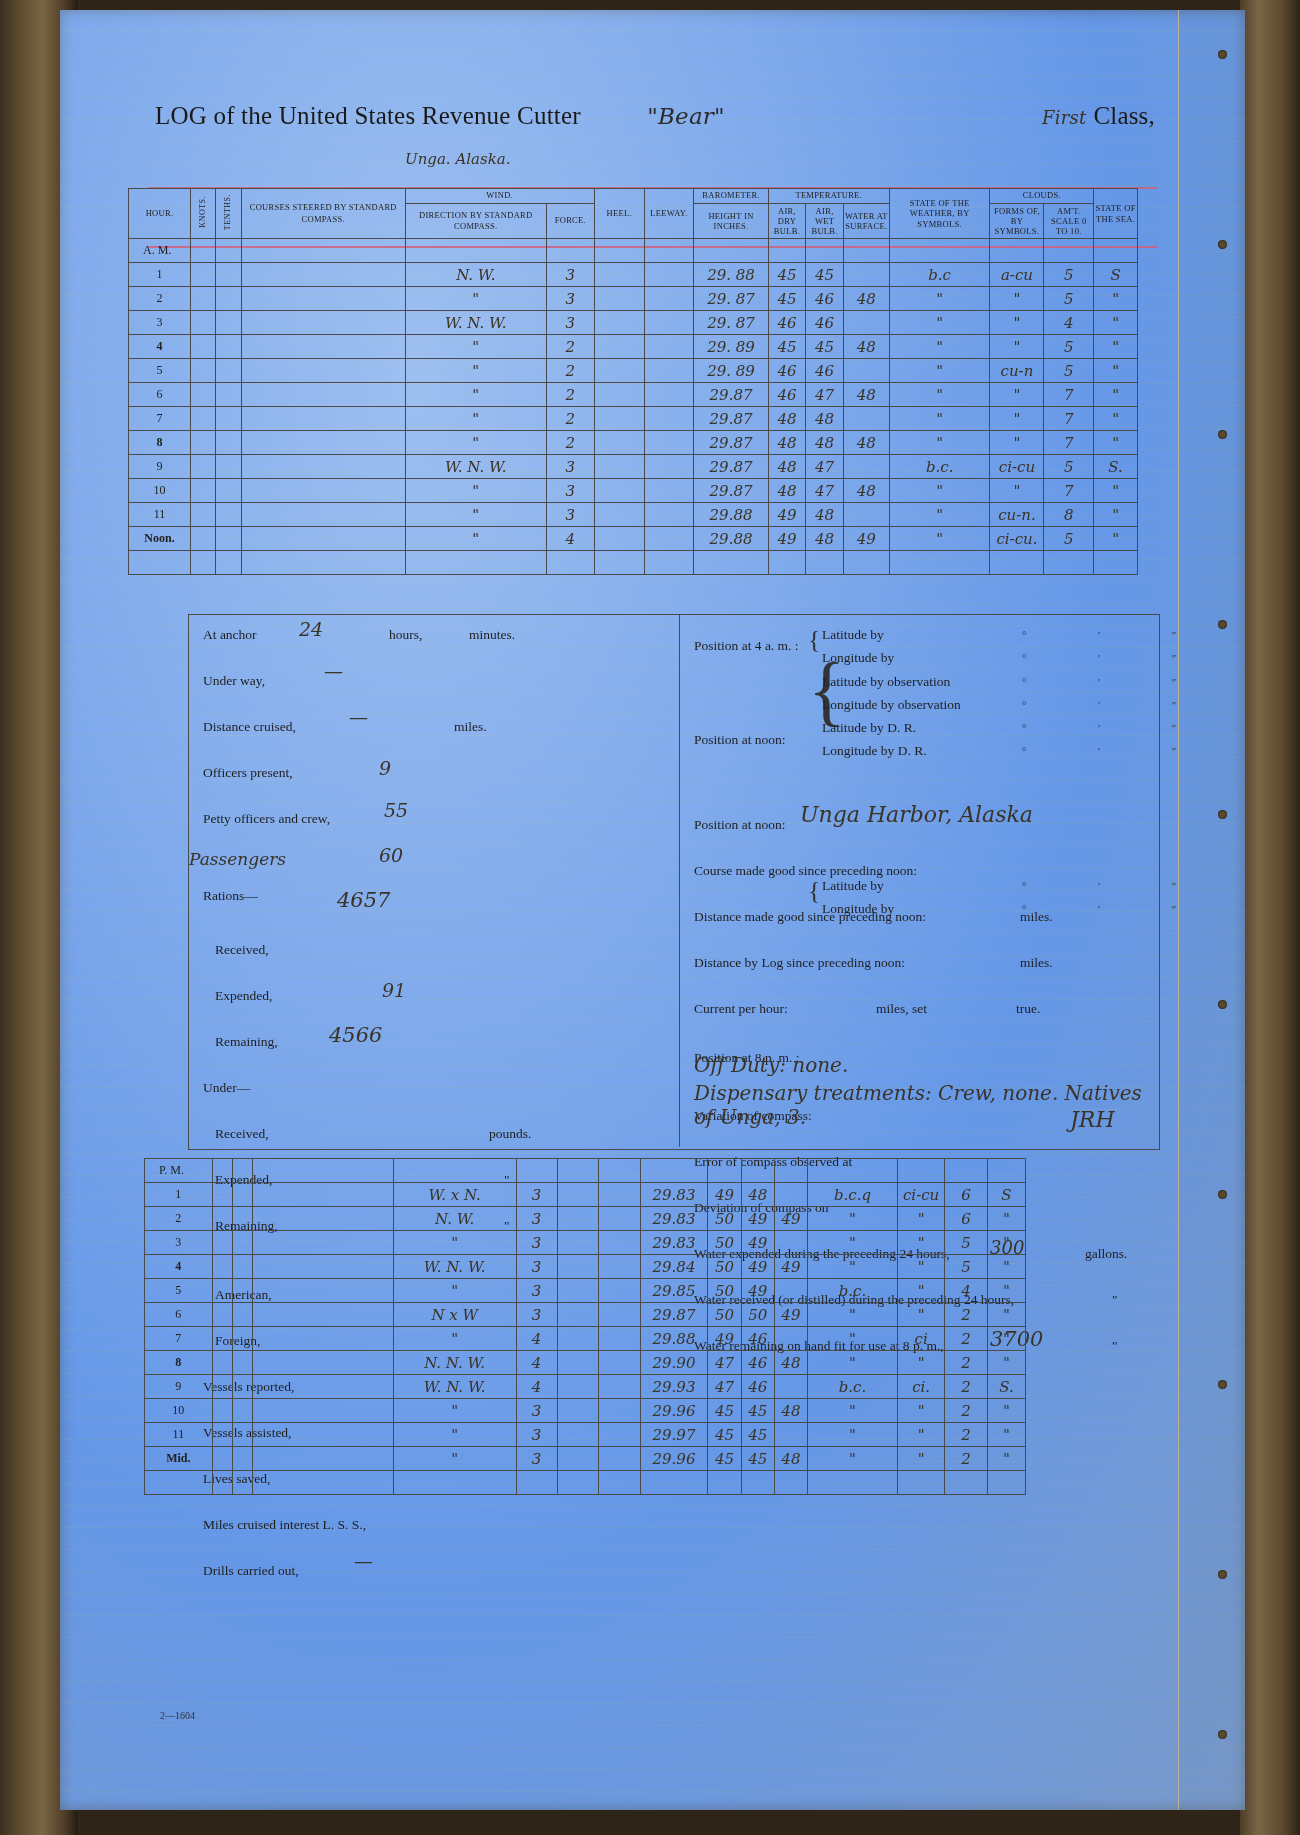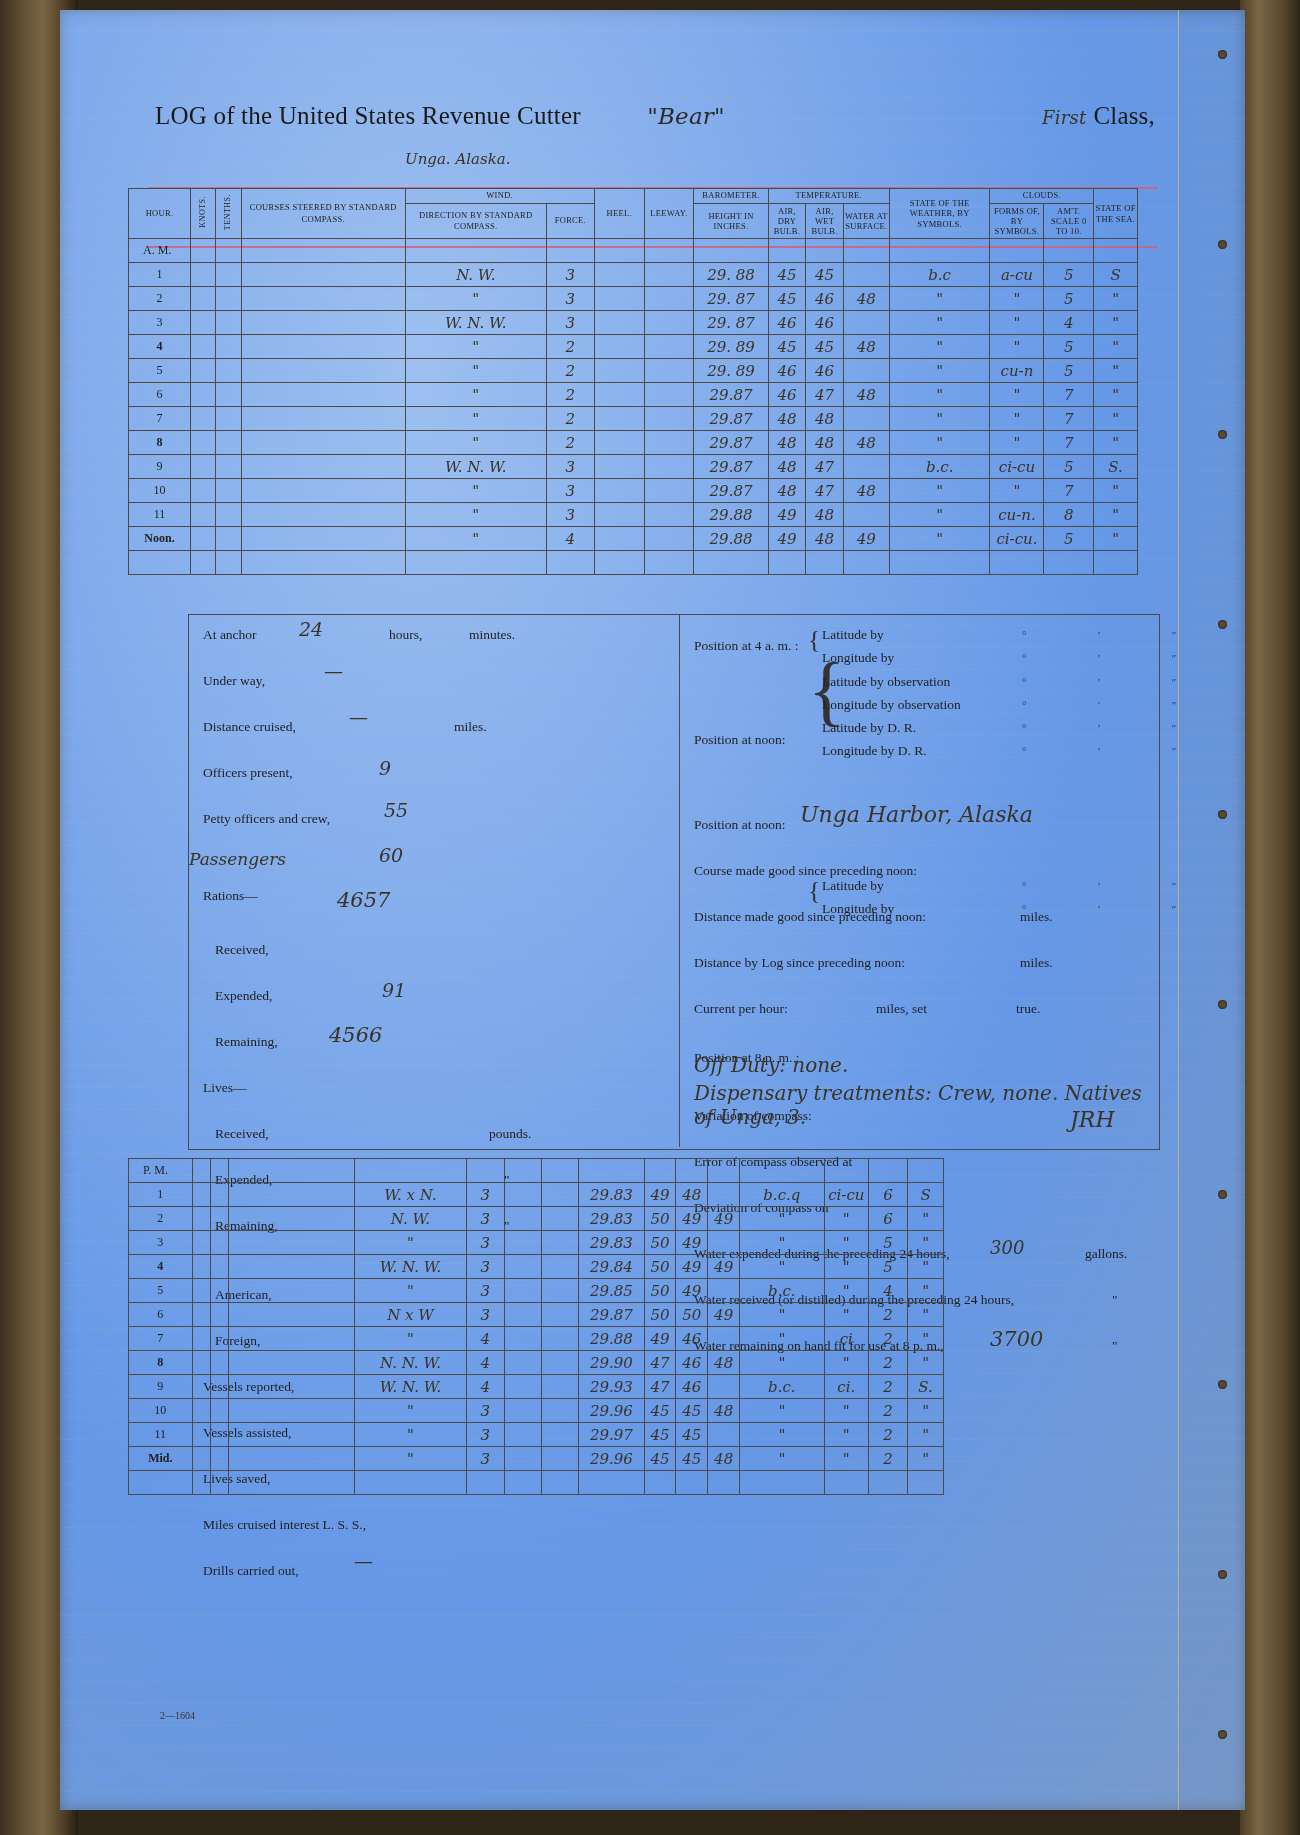--- a/index.html
+++ b/index.html
@@ -477,21 +477,21 @@
       </div>
       <div class="frow" style="top:185px;padding-left:26px">
         <span>Expended,</span>
         <span class="val" style="left:193px;top:-5px">91</span>
       </div>
       <div class="frow" style="top:208px;padding-left:26px">
         <span>Remaining,</span>
         <span class="val" style="left:140px;top:-6px;font-size:21px">4566</span>
       </div>
       <div class="frow" style="top:231px">
-        <span>Lives—</span>
+        <span>Under—</span>
       </div>
       <div class="frow" style="top:254px;padding-left:26px">
         <span>Received,</span>
         <span style="position:absolute;left:300px">pounds.</span>
       </div>
       <div class="frow" style="top:277px;padding-left:26px">
         <span>Expended,</span>
         <span style="position:absolute;left:315px">"</span>
       </div>
       <div class="frow" style="top:300px;padding-left:26px">
@@ -614,21 +614,21 @@
         <span>Water remaining on hand fit for use at 8 p. m.,</span>
         <span class="val" style="left:310px;top:-6px;font-size:21px">3700</span>
         <span style="position:absolute;left:432px">"</span>
       </div>
       <div class="val" style="left:14px;top:438px;font-size:20px">Off Duty: none.</div>
       <div class="val" style="left:14px;top:466px;font-size:20px">Dispensary treatments: Crew, none. Natives of Unga, 3.</div>
       <div class="val" style="left:390px;top:492px;font-size:22px">JRH</div>
     </div>
   </div>
 
-  <table class="logtbl" style="left:68px;top:1148px;width:816px;">
+  <table class="logtbl" style="left:84px;top:1148px;width:882px;">
     <tbody>
         <tr class="hrow">
       <td class="rowlbl" style="width:58px;text-align:left;padding-left:14px">P. M.</td>
       <td style="width:22px"></td>
           <td style="width:22px"></td>
           <td style="width:158px"></td>
       <td style="width:136px"></td>
           <td style="width:44px"></td>
       <td style="width:46px"></td>
           <td style="width:46px"></td>

